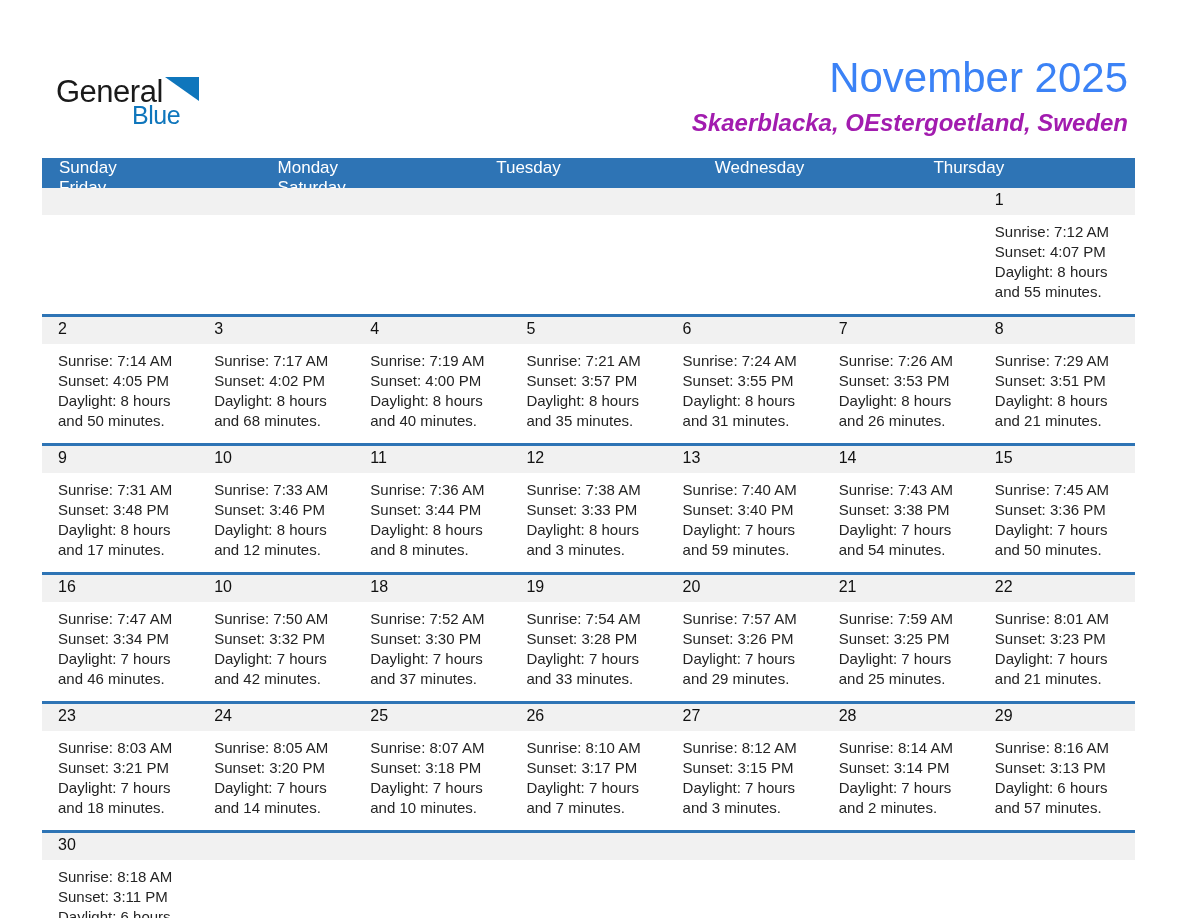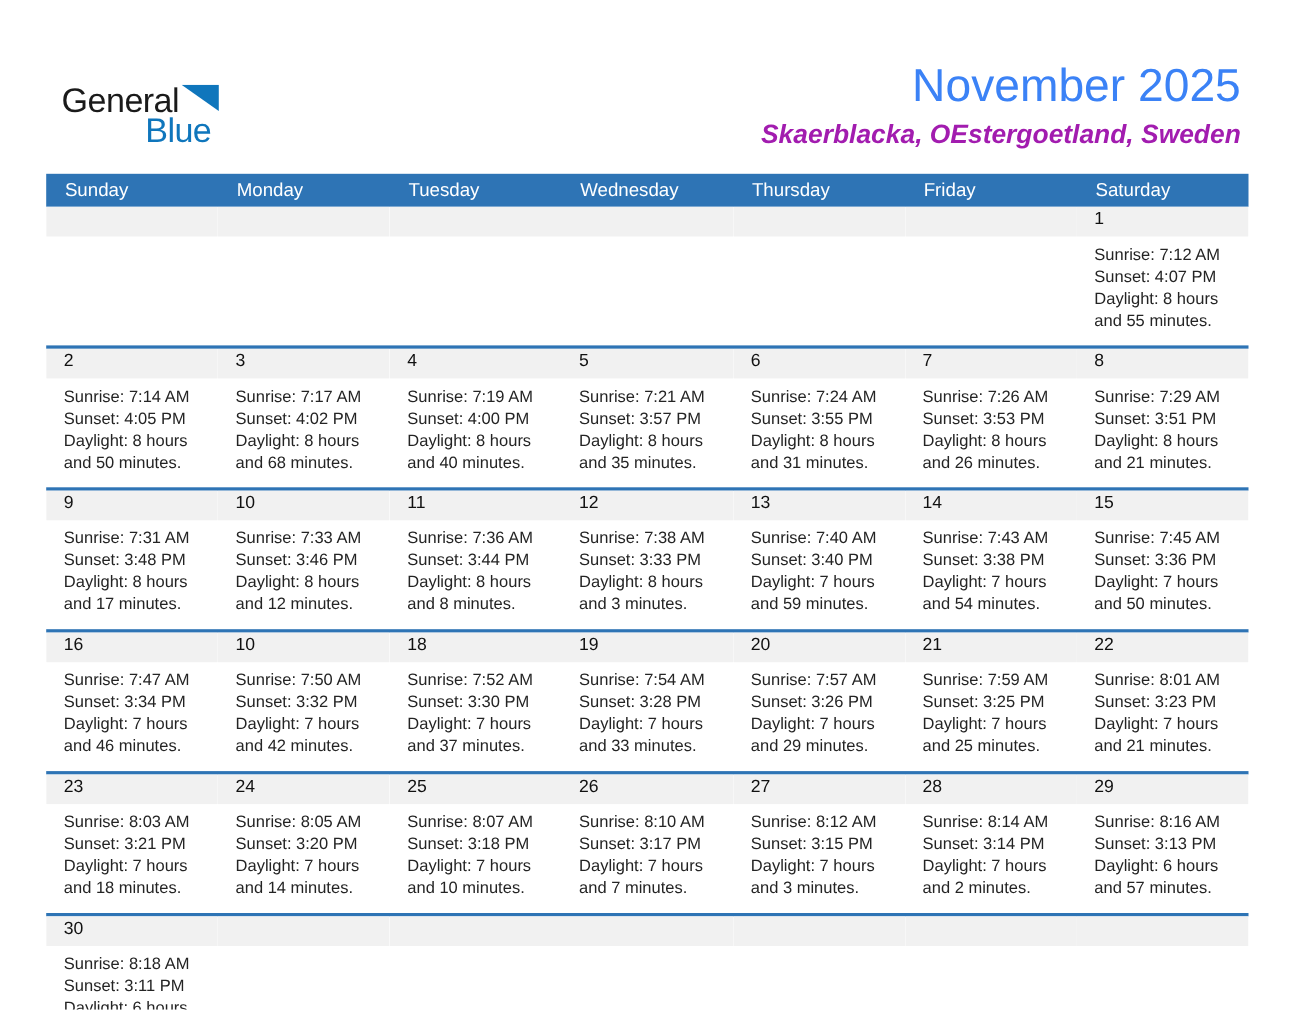--- a/index.html
+++ b/index.html
@@ -9,31 +9,31 @@
     width:1181px; height:918px;
     background:#ffffff;
     font-family:"Liberation Sans", sans-serif;
     overflow:hidden;
   }
 
   
   .logo { position:absolute; left:56px; top:74px; }
   .logo-line1 { display:flex; align-items:flex-start; font-size:31px; color:#1a1a1a; letter-spacing:-0.5px; }
   .logo-tri { margin-left:2px; margin-top:3px; }
-  .logo-line2 { font-size:31px; color:var(--logo-blue); margin-left:76px; margin-top:-9px; letter-spacing:-0.5px; }
+  .logo-line2 { font-size:25px; color:var(--logo-blue); margin-left:76px; margin-top:-9px; letter-spacing:-0.5px; }
 
   
   .titles { position:absolute; right:53px; top:56px; text-align:right; }
   .main-title { font-size:42px; font-weight:400; color:#3b82f6; line-height:1.05; }
   .sub-title { font-size:24px; font-weight:700; color:#a21caf; margin-top:9px;font-style:italic; }
 
   
   .calendar { position:absolute; left:42px; top:158px; width:1093px; }
   .weekday-row {
-    display:grid; grid-template-columns:repeat(7,1fr);
+    display:grid; grid-template-columns:repeat(5,1fr);
     background:var(--header-blue); height:30px; align-items:center;
   }
   .wd { color:#ffffff; font-size:17px; font-weight:400; padding-left:17px; }
 
   .week { display:grid; grid-template-columns:repeat(7,1fr); background:#ffffff; }
   .week:not(:first-child) { border-top:3px solid var(--separator-blue); }
 
   .cell { overflow:hidden; }
   .daynum {
     background:var(--band-gray);

